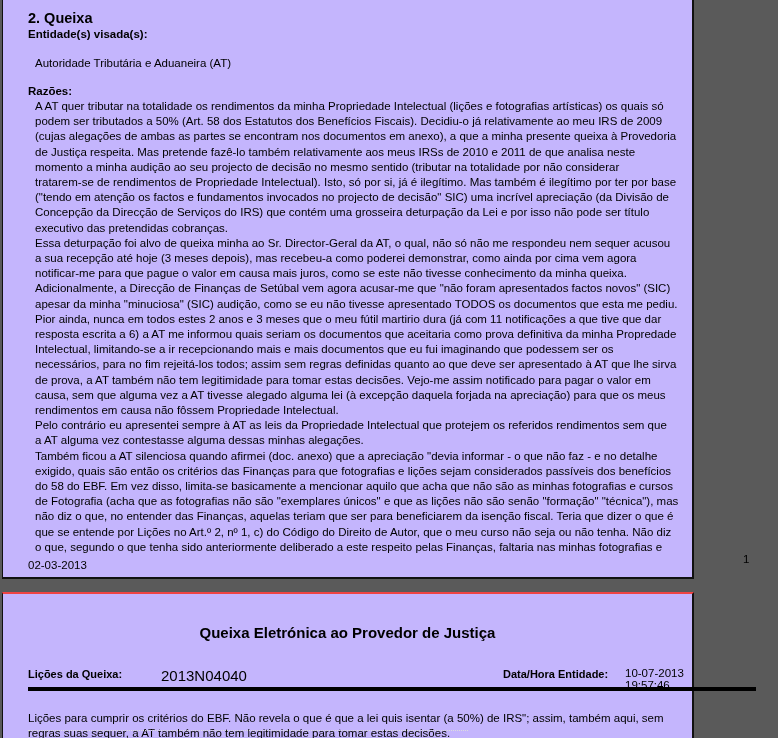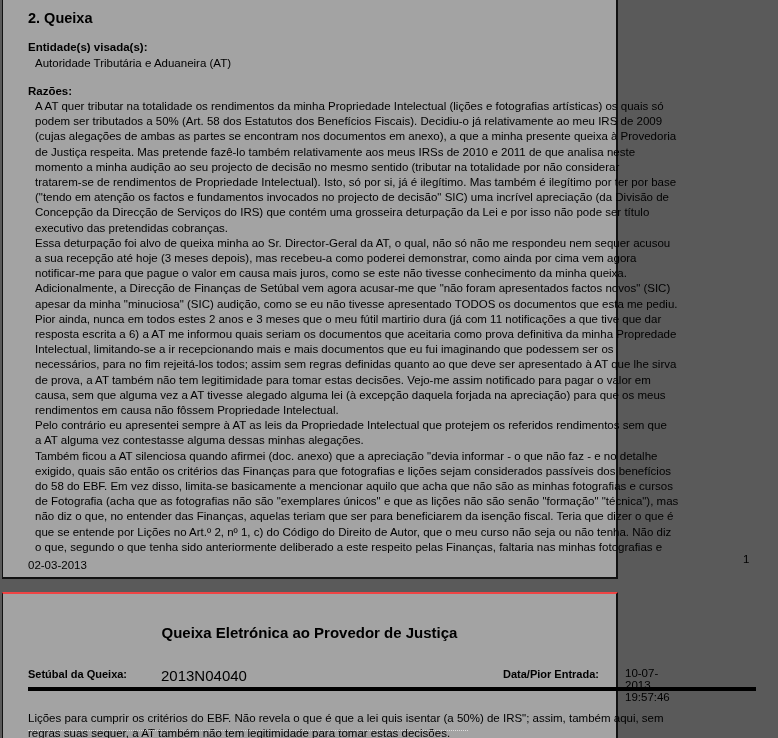--- a/index.html
+++ b/index.html
@@ -4,35 +4,35 @@
 <style>
   html, body { margin: 0; padding: 0; }
   body {
     width: 778px; height: 738px; overflow: hidden;
     background: #5a5a5a;
     font-family: "Liberation Sans", sans-serif;
     color: #000;
     position: relative;
   }
   .page {
-    position: absolute; left: 2px; width: 616px;
-    background: #a3a3a3;
+    position: absolute; left: 2px; width: 692px;
+    background: #c4b5fd;
     border-left: 1px solid #111;
     border-right: 2px solid #111;
     box-sizing: border-box;
   }
   #page1 { top: 0; height: 579px; border-bottom: 2px solid #111; }
   #page2 { top: 592px; height: 146px; border-top: 2px solid #ef4444; text-decoration: underline; }
   .section-title {
     position: absolute; left: 25px; top: 10px;
     font-weight: bold; font-size: 14.5px;
   }
   .label { font-weight: bold; font-size: 11.5px; }
   .text { font-size: 11.5px; line-height: 15.2px; }
-  #entidade-label { position: absolute; left: 25px; top: 41px; }
+  #entidade-label { position: absolute; left: 25px; top: 28px; }
   #entidade-value { position: absolute; left: 32px; top: 56px; }
   #razoes-label { position: absolute; left: 25px; top: 85px; }
   #razoes-body {
     position: absolute; left: 32px; top: 99px; width: 660px;
     font-size: 11.5px; line-height: 15.2px; white-space: pre-line;
   }
   #footer-date { position: absolute; left: 25px; top: 559px; font-size: 11.5px; }
   #footer-page { position: absolute; left: 740px; top: 553px; font-size: 11.5px; }
   #doc-title {
     position: absolute; left: 0; right: 0; top: 30px; text-align: center;
@@ -91,21 +91,21 @@
 de Fotografia (acha que as fotografias não são "exemplares únicos" e que as lições não são senão "formação" "técnica"), mas
 não diz o que, no entender das Finanças, aquelas teriam que ser para beneficiarem da isenção fiscal. Teria que dizer o que é
 que se entende por Lições no Art.º 2, nº 1, c) do Código do Direito de Autor, que o meu curso não seja ou não tenha. Não diz
 o que, segundo o que tenha sido anteriormente deliberado a este respeito pelas Finanças, faltaria nas minhas fotografias e</div>
   <div id="footer-date">02-03-2013</div>
   <div id="footer-page">1</div>
 </div>
 
 <div class="page" id="page2">
   <div id="doc-title">Queixa Eletrónica ao Provedor de Justiça</div>
-  <div id="num-label">Setúbal da  Queixa:</div>
+  <div id="num-label">Lições da  Queixa:</div>
   <div id="num-value">2013N04040</div>
-  <div id="data-label">Data/Pior Entrada:</div>
+  <div id="data-label">Data/Hora Entidade:</div>
   <div id="data-value">10-07-2013 19:57:46</div>
   <div id="header-rule"></div>
   <div id="page2-body">Lições para cumprir os critérios do EBF. Não revela o que é que a lei quis isentar (a 50%) de IRS"; assim, também aqui, sem
 regras suas sequer, a AT também não tem legitimidade para tomar estas decisões.</div>
   <div id="faded-line"></div>
 </div>
 
 </body></html>

